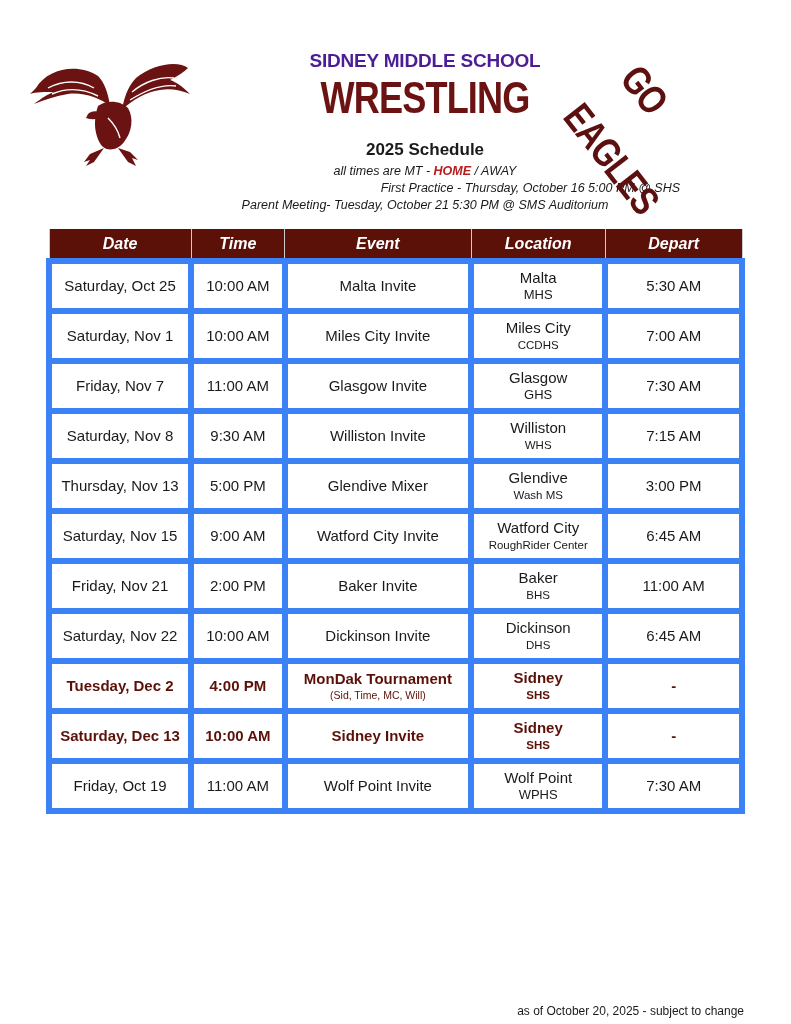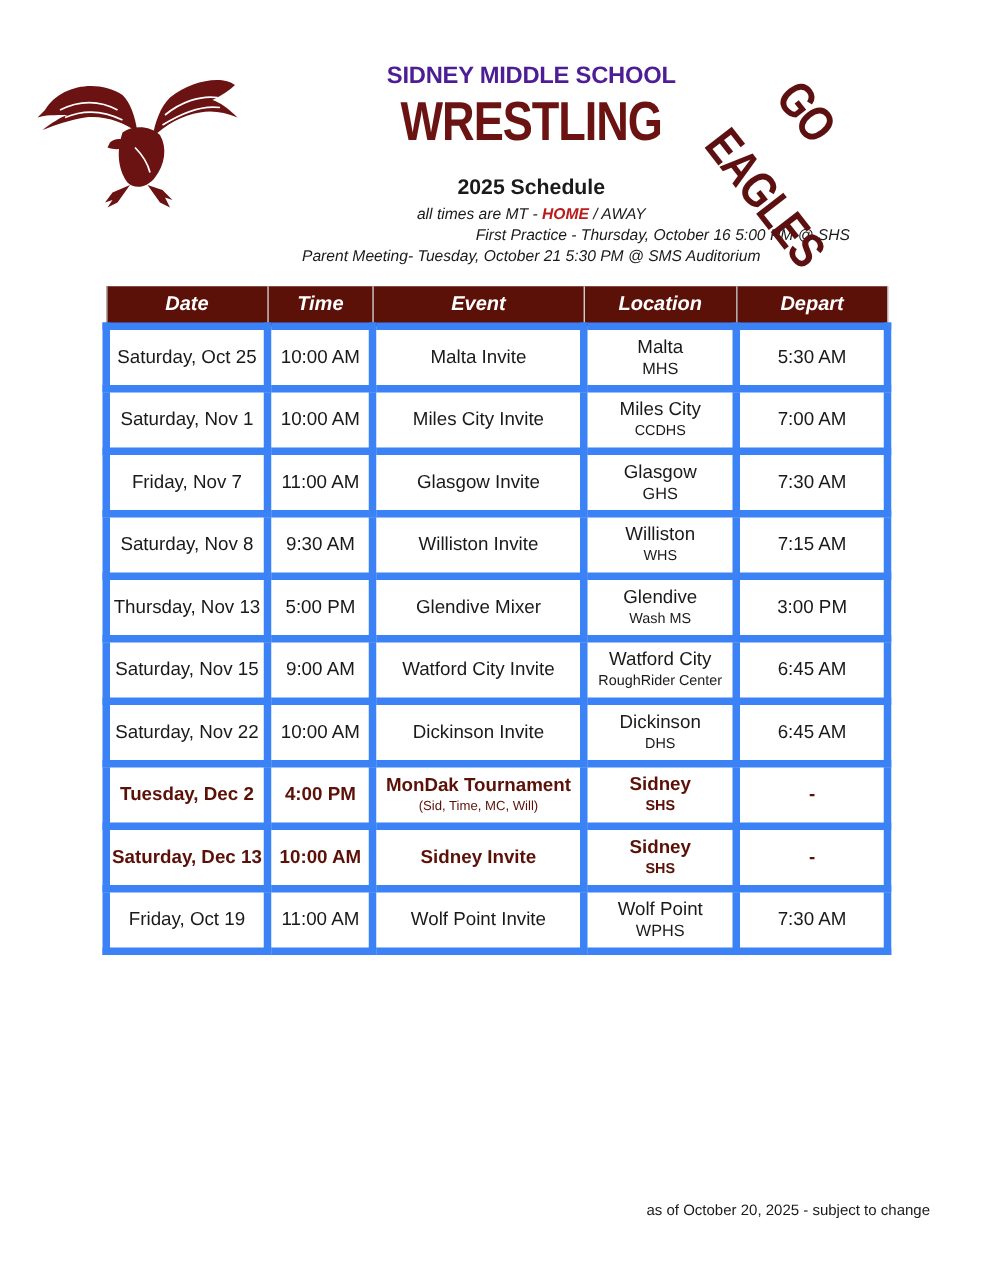--- a/index.html
+++ b/index.html
@@ -12,29 +12,29 @@
   .sub { position: absolute; left: 170px; width: 510px; text-align: center; font-size: 12.5px; font-style: italic; color: #1a1a1a; }
   .sub.l1 { top: 164px; }
   .sub.l2 { top: 181px; text-align: right; }
   .sub.l3 { top: 198px; }
   .home { color: #b91c1c; font-weight: bold; }
   .go-eagles { position: absolute; left: 562px; top: 55px; width: 170px; height: 160px; }
   .go-eagles span { position: absolute; font-weight: bold; color: #5c1010; font-size: 40px; transform-origin: left top; letter-spacing: -1px; }
   .go { left: 85px; top: 2px; transform: rotate(52deg) scaleX(0.8); }
   .eagles { left: 28px; top: 40px; transform: rotate(52deg) scaleX(0.8); }
 
-  table.sched { position: absolute; left: 46px; top: 229px; border-collapse: collapse; width: 631px; margin-left: 36px; }
+  table.sched { position: absolute; left: 46px; top: 229px; border-collapse: collapse; width: 699px; }
   table.sched th { background: #5c1108; color: #fff; font-style: italic; font-weight: bold; font-size: 16px; height: 29px; padding: 0; border-left: 1px solid #ccc; border-right: 1px solid #ccc; }
   table.sched td { border: 6px solid #3b82f6; text-align: center; font-size: 15px; height: 44px; padding: 0; line-height: 18px; color: #1a1a1a; }
   .small { font-size: 11.5px; display: block; line-height: 16px; }
   .small2 { font-size: 13px; display: block; line-height: 16px; }
   tr.home-row td { color: #5c1108; font-weight: bold; }
   tr.home-row td .note { font-weight: normal; font-size: 10.5px; display: block; line-height: 14px; }
   .c1 { width: 143px; } .c2 { width: 94px; } .c3 { width: 188px; } .c4 { width: 135px; } .c5 { width: 138px; }
-  .footer { position: absolute; left: 480px; width: 264px; top: 961px; text-align: right; font-size: 12px; color: #1a1a1a; }
+  .footer { position: absolute; left: 480px; width: 264px; top: 1004px; text-align: right; font-size: 12px; color: #1a1a1a; }
 </style>
 </head>
 <body>
 
 <svg class="eagle" viewBox="0 0 165 115">
   <g fill="#6b1212">
     <path d="M8 30 C20 10, 50 5, 70 18 C76 24, 80 34, 82 48 C72 40, 55 34, 40 36 C28 38, 16 42, 6 46 C14 40, 20 36, 26 34 C16 34, 8 34, 2 36 Z"></path>
     <path d="M160 10 C150 2, 125 6, 108 20 C100 28, 96 40, 94 52 C104 42, 118 34, 132 32 C142 30, 152 32, 162 36 C154 28, 148 24, 142 22 C150 18, 156 14, 160 10 Z"></path>
     <path d="M70 48 C78 42, 92 42, 100 50 C106 60, 104 74, 96 84 C90 92, 80 94, 74 88 C68 80, 64 66, 70 48 Z"></path>
     <path d="M60 56 C64 52, 72 52, 74 58 C70 62, 64 62, 58 60 Z"></path>
@@ -112,20 +112,27 @@
       <td>3:00 PM</td>
     </tr>
     <tr>
       <td>Saturday, Nov 15</td>
       <td>9:00 AM</td>
       <td>Watford City Invite</td>
       <td><span>Watford City</span><span class="small" style="display: block;">RoughRider Center</span></td>
       <td>6:45 AM</td>
     </tr>
     <tr>
+      <td>Friday, Nov 21</td>
+      <td>2:00 PM</td>
+      <td>Baker Invite</td>
+      <td><span>Baker</span><span class="small" style="display: block;">BHS</span></td>
+      <td>11:00 AM</td>
+    </tr>
+    <tr>
       <td>Saturday, Nov 22</td>
       <td>10:00 AM</td>
       <td>Dickinson Invite</td>
       <td><span>Dickinson</span><span class="small" style="display: block;">DHS</span></td>
       <td>6:45 AM</td>
     </tr>
     <tr class="home-row">
       <td>Tuesday, Dec 2</td>
       <td>4:00 PM</td>
       <td><span>MonDak Tournament</span><span class="note">(Sid, Time, MC, Will)</span></td>

